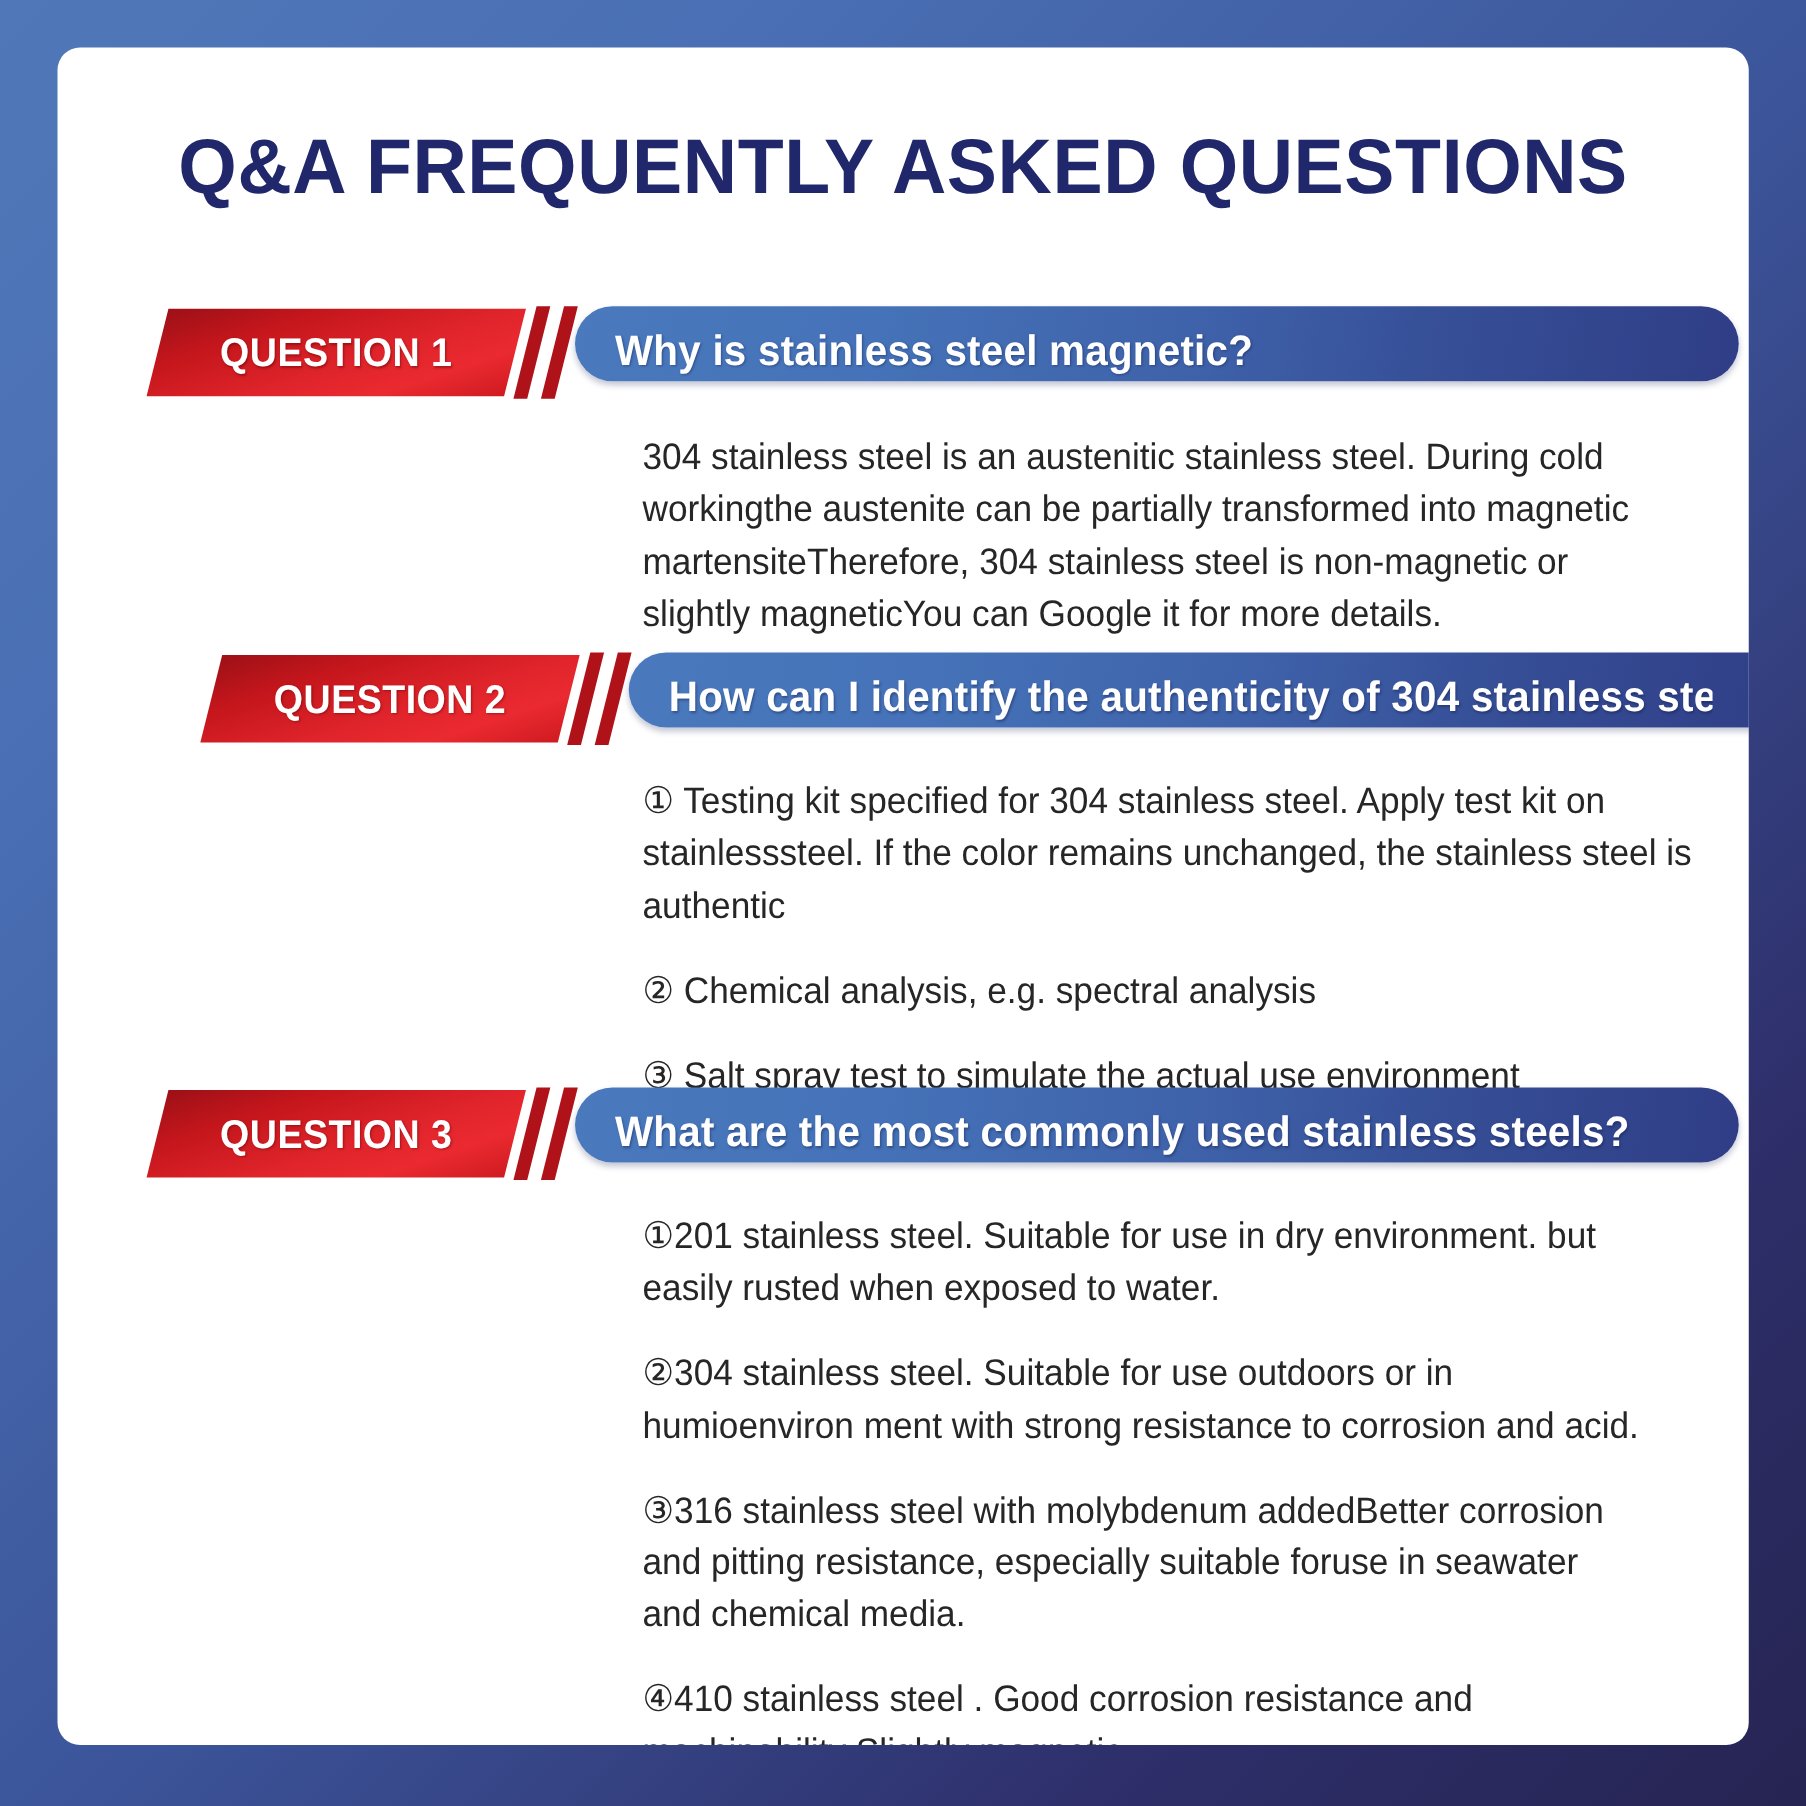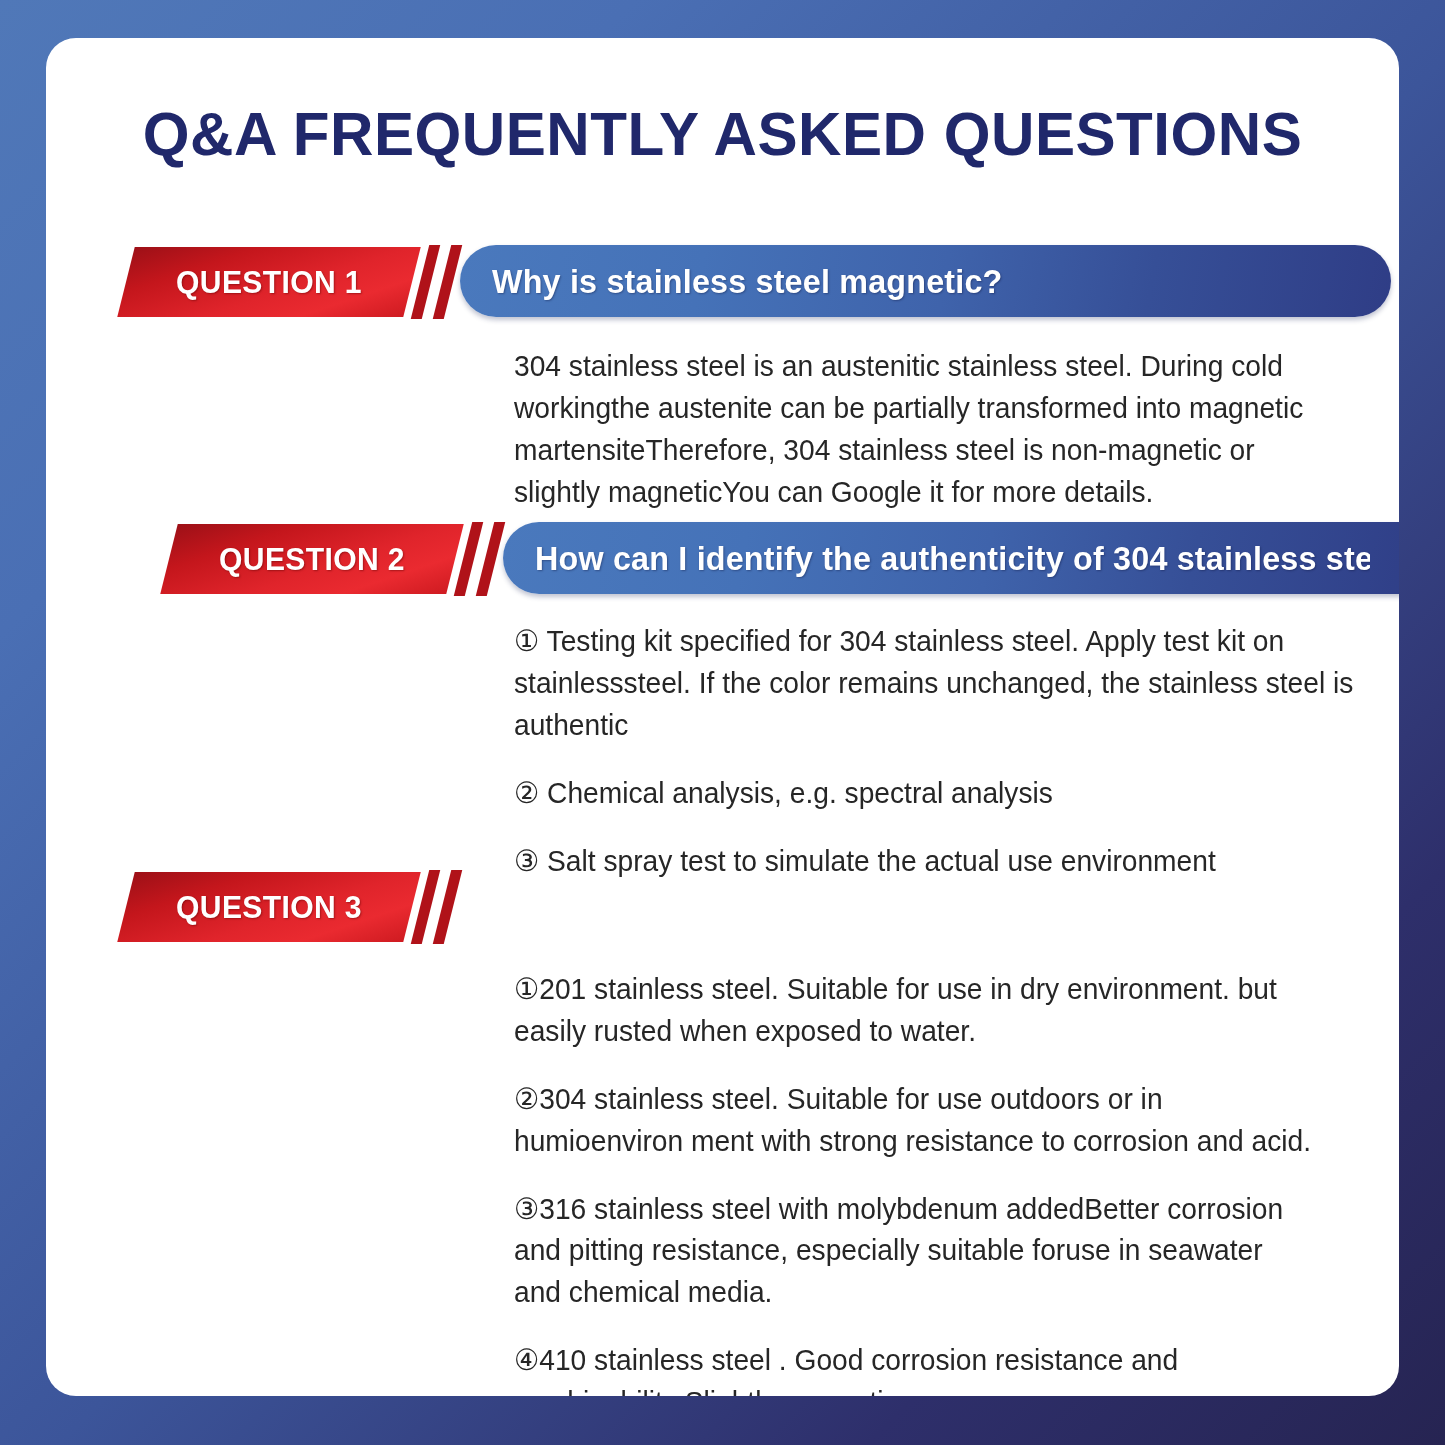--- a/index.html
+++ b/index.html
@@ -23,21 +23,21 @@
   }
 
   
   #card {
     position: absolute;
     left: 46px;
     top: 38px;
     width: 1353px;
     height: 1358px;
     background: #ffffff;
-    border-radius: 30px;
+    border-radius: 18px;
     overflow: hidden;
   }
 
   
   .page-title {
     position: absolute;
     left: 0;
     top: 60px;
     width: 100%;
     text-align: center;
@@ -99,21 +99,21 @@
     transform: skewX(-14deg);
   }
   .slash-a { left: 358px; }
   .slash-b { left: 380px; }
 
   
   .q-pill {
     position: absolute;
     left: 398px;
     top: 2px;
-    height: 72px;
+    height: 60px;
     right: 24px;
     border-radius: 36px;
     background: linear-gradient(100deg, #4a79bd 0%, #4572b8 26%, #3f63ab 52%, #364f97 74%, #2f3d86 100%);
     box-shadow: 0 3px 5px rgba(30,40,90,0.28);
   }
   .q-pill-label {
     position: absolute;
     left: 32px;
     right: 20px;
     top: 0;
@@ -186,20 +186,23 @@
         <p>③ Salt spray test to simulate the actual use environment</p>
       </div>
     </div>
 
     <div class="qa-block" style="top:830px;">
       <div class="q-row">
         <div class="q-banner"></div>
         <div class="q-banner-label">QUESTION 3</div>
         <div class="slash slash-a"></div>
         <div class="slash slash-b"></div>
+        <div class="q-pill">
+          <div class="q-pill-label">What are the most commonly used stainless steels?</div>
+        </div>
       </div>
       <div class="answer" style="top:100px;">
         <p>①201 stainless steel. Suitable for use in dry environment. but easily rusted when exposed to water.</p>
         <p>②304 stainless steel. Suitable for use outdoors or in humioenviron ment  with strong resistance to corrosion and acid.</p>
         <p>③316 stainless steel with molybdenum addedBetter corrosion and pitting resistance, especially suitable foruse in seawater and chemical media.</p>
         <p>④410 stainless steel . Good corrosion resistance and machinability Slightly magnetic.</p>
       </div>
     </div>
 
   </div>

